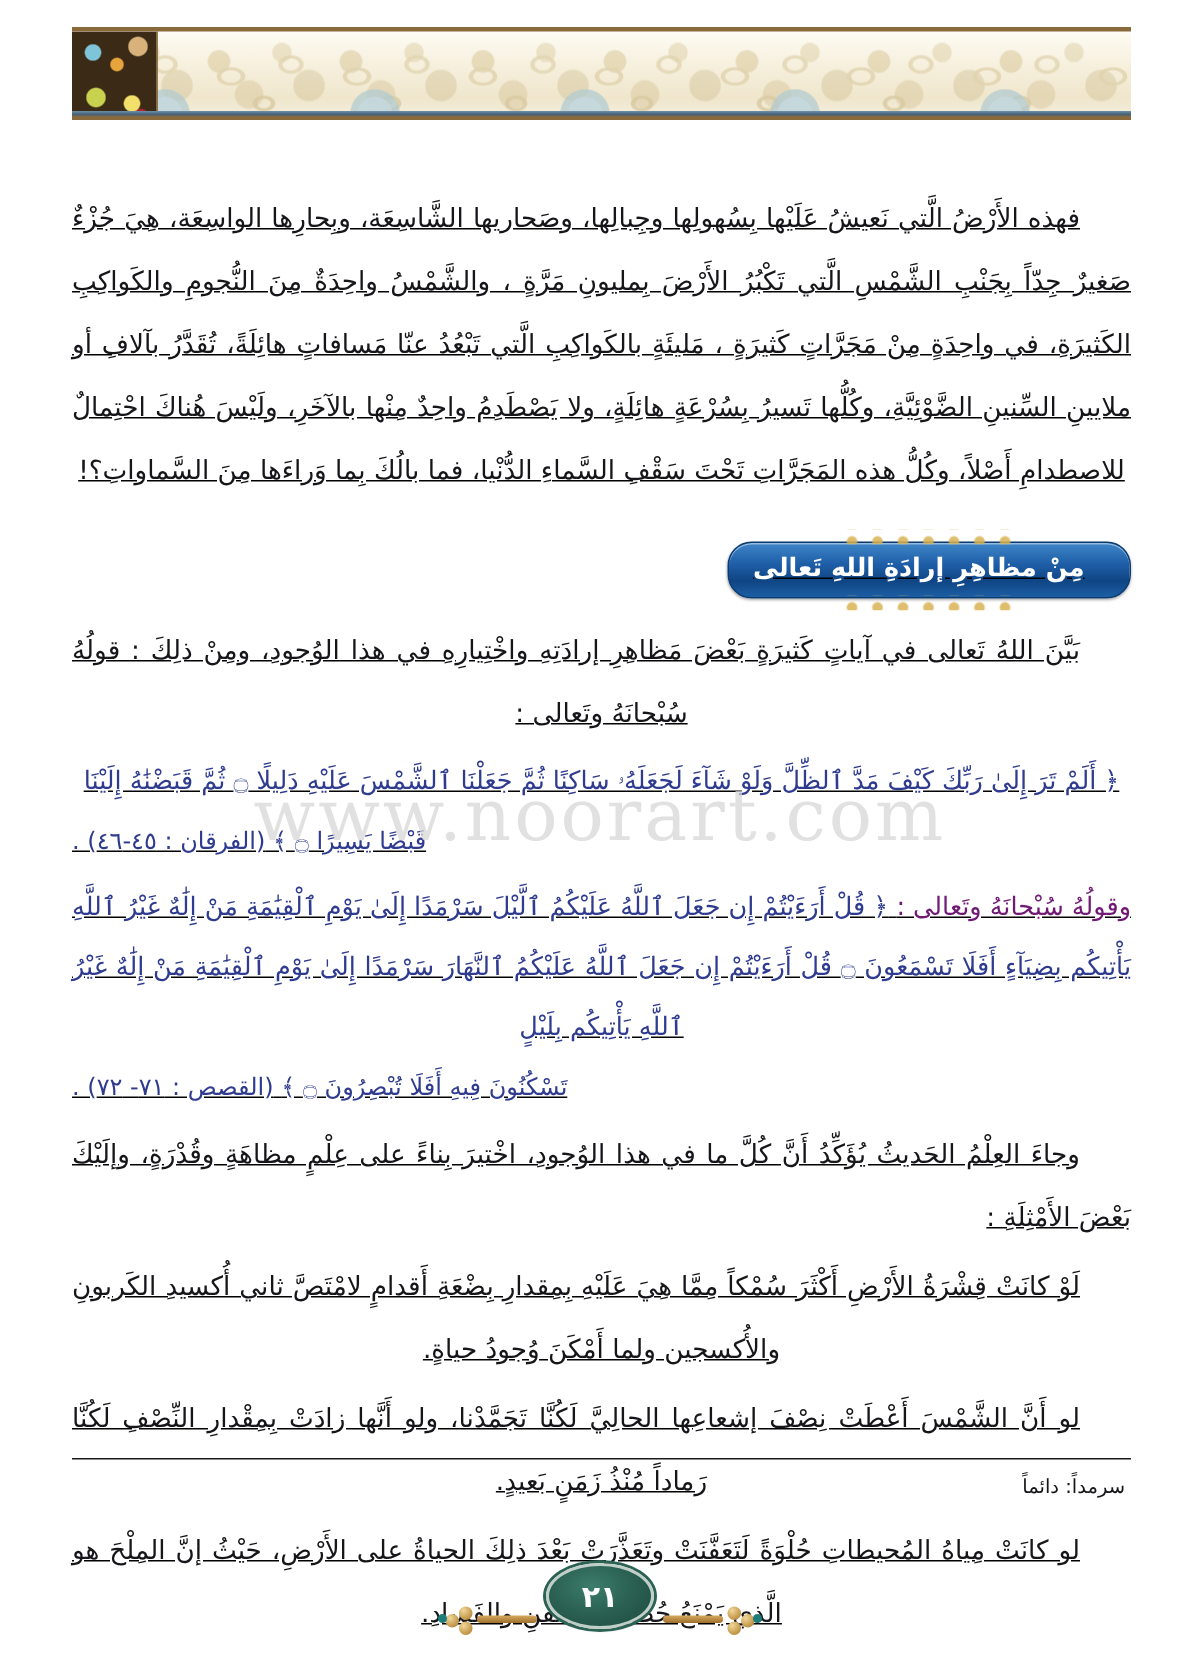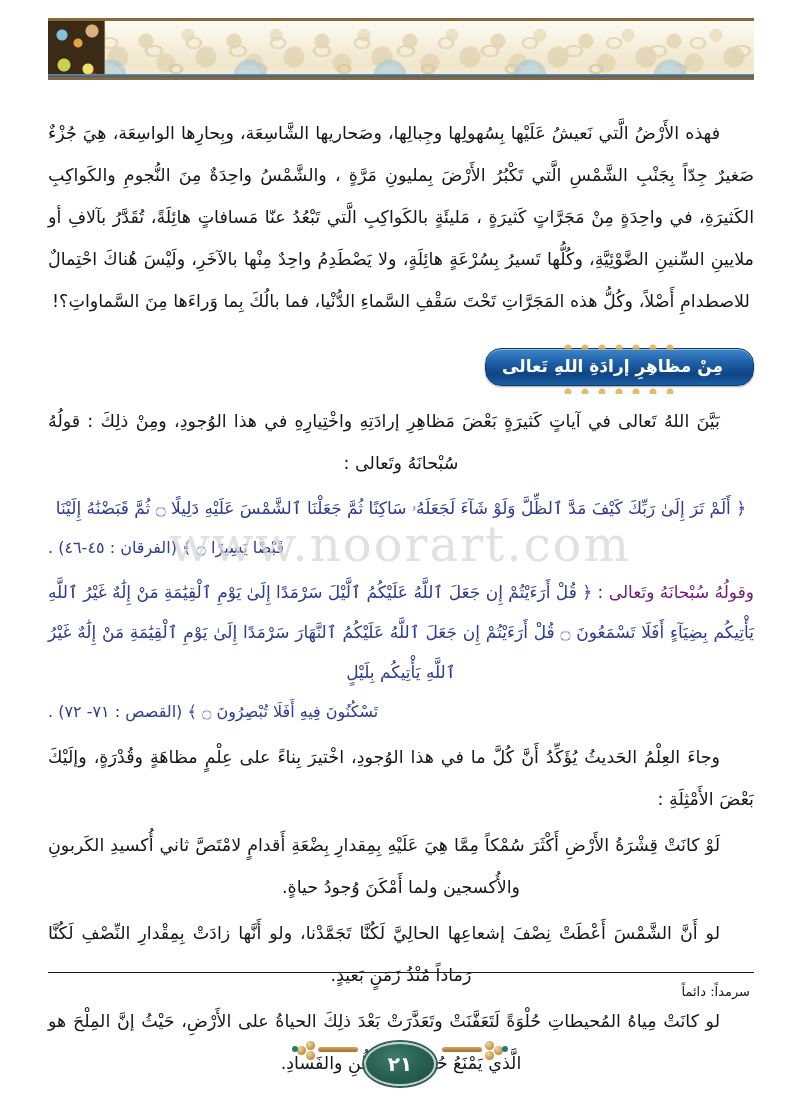--- a/index.html
+++ b/index.html
@@ -102,24 +102,25 @@
     direction: ltr;
     white-space: nowrap;
     pointer-events: none;
     z-index: 5;
   }
 
   
   .content {
     position: absolute;
     left: 48px;
-    top: 112px;
+    top: 125px;
     width: 706px;
     direction: rtl;
     z-index: 2;
+    text-decoration: underline;
   }
   .para {
     font-family: "DejaVu Sans", "Liberation Sans", sans-serif;
     font-size: 17.5px;
     line-height: 42px;
     color: #16161a;
     text-align: justify;
     text-align-last: center;
     margin: 0 0 4px 0;
   }
@@ -208,21 +209,21 @@
     z-index: 3;
   }
 
   
   .pagenum-wrap {
     position: absolute;
     left: 0;
     top: 1042px;
     width: 800px;
     display: flex;
-    align-items: flex-start;
+    align-items: flex-end;
     justify-content: center;
     z-index: 3;
   }
   .wing {
     position: relative;
     width: 66px;
     height: 14px;
     display: flex;
     align-items: center;
   }

